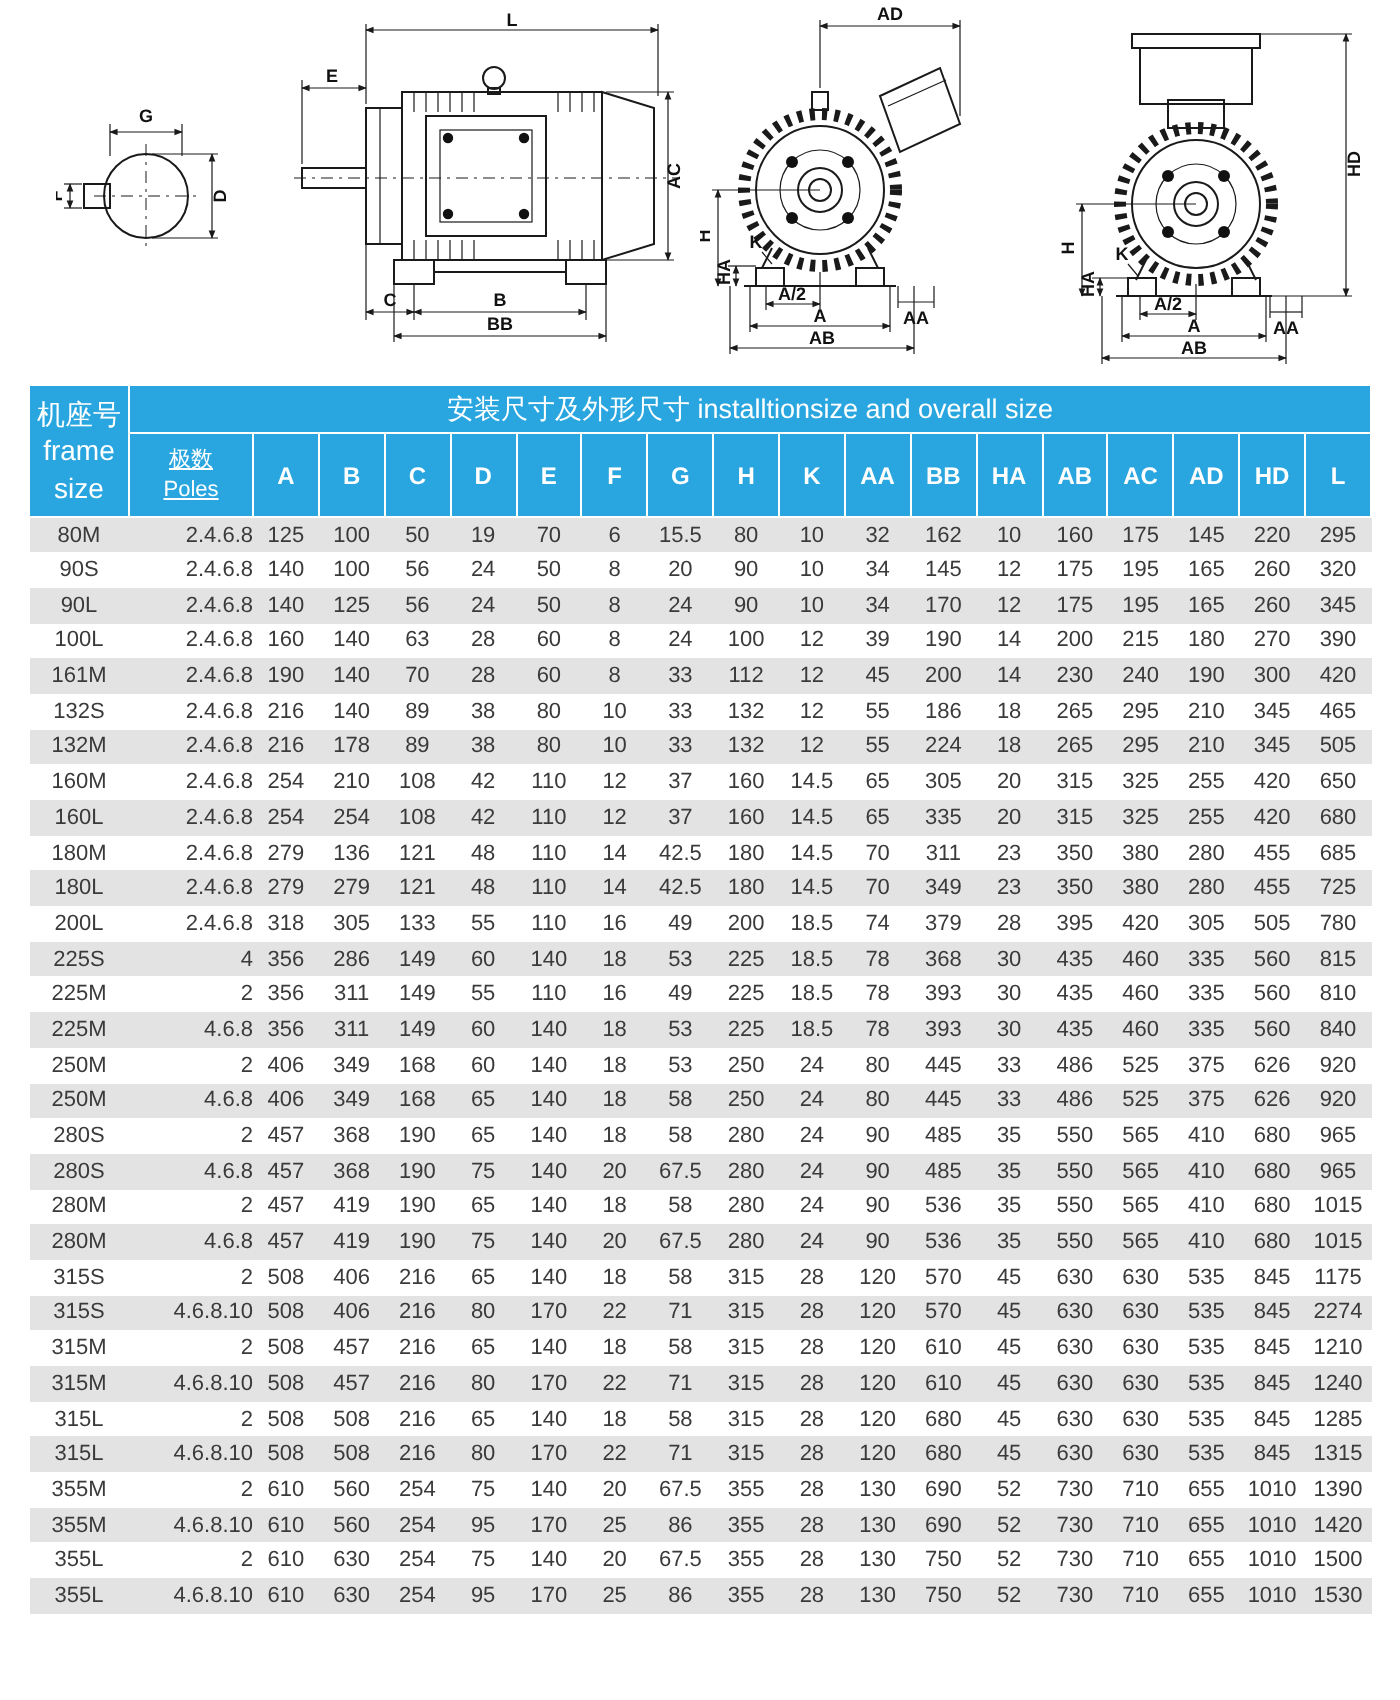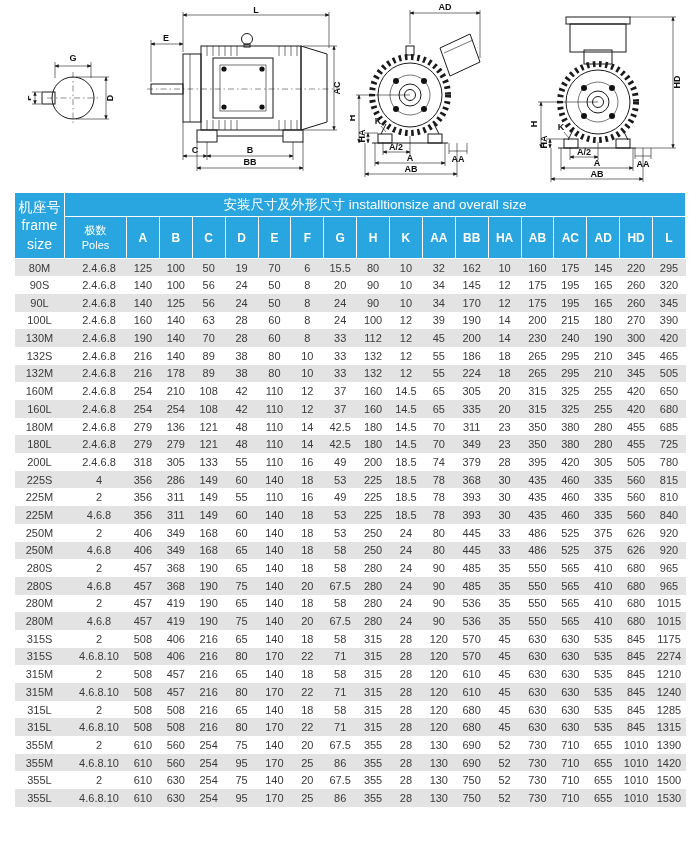--- a/index.html
+++ b/index.html
@@ -23,25 +23,25 @@
   .bolt{ fill:#111; }
 
   
   .section-label { margin:5px 0 6px 14px; font-size:15px; font-weight:bold; color:#111; letter-spacing:0.5px; }
 
   
   table.dim-table { border-collapse:collapse; table-layout:fixed; width:672px; margin-left:14px; }
   thead th { background:var(--blue); color:#fff; border:1px solid #fff; vertical-align:middle; text-align:center; padding:0; }
   th.span-title { height:24px; font-size:13.5px; font-weight:normal; }
   th.frame-h { width:50px; font-size:14px; font-weight:normal; line-height:1.3; }
-  th.poles-h { width:62px; font-size:11px; font-weight:normal; line-height:1.35; height:42px; }
+  th.poles-h { width:62px; font-size:11px; font-weight:normal; line-height:1.35; height:42px;text-decoration:underline; }
   th.dim-h   { font-size:12px; font-weight:bold; height:42px; }
   tbody td { font-size:11px; color:var(--txt); text-align:center; padding:0; height:17.7px; white-space:nowrap; overflow:hidden; }
   tbody tr:nth-child(odd) { background:var(--stripe); }
-  tbody td.col-poles { text-align:center; padding-left:7px; }
+  tbody td.col-poles { text-align:right; padding-left:7px; }
 </style>
 </head>
 <body>
 
 <div class="page">
 
   <div class="drawings">
 
     <svg class="dwg-shaft" width="90" height="85" viewBox="0 0 90 85">
       <defs>
@@ -357,21 +357,21 @@
           <td>39</td>
           <td>190</td>
           <td>14</td>
           <td>200</td>
           <td>215</td>
           <td>180</td>
           <td>270</td>
           <td>390</td>
         </tr>
         <tr>
-          <td>130M</td>
+          <td>161M</td>
           <td class="col-poles">2.4.6.8</td>
           <td>190</td>
           <td>140</td>
           <td>70</td>
           <td>28</td>
           <td>60</td>
           <td>8</td>
           <td>33</td>
           <td>112</td>
           <td>12</td>

